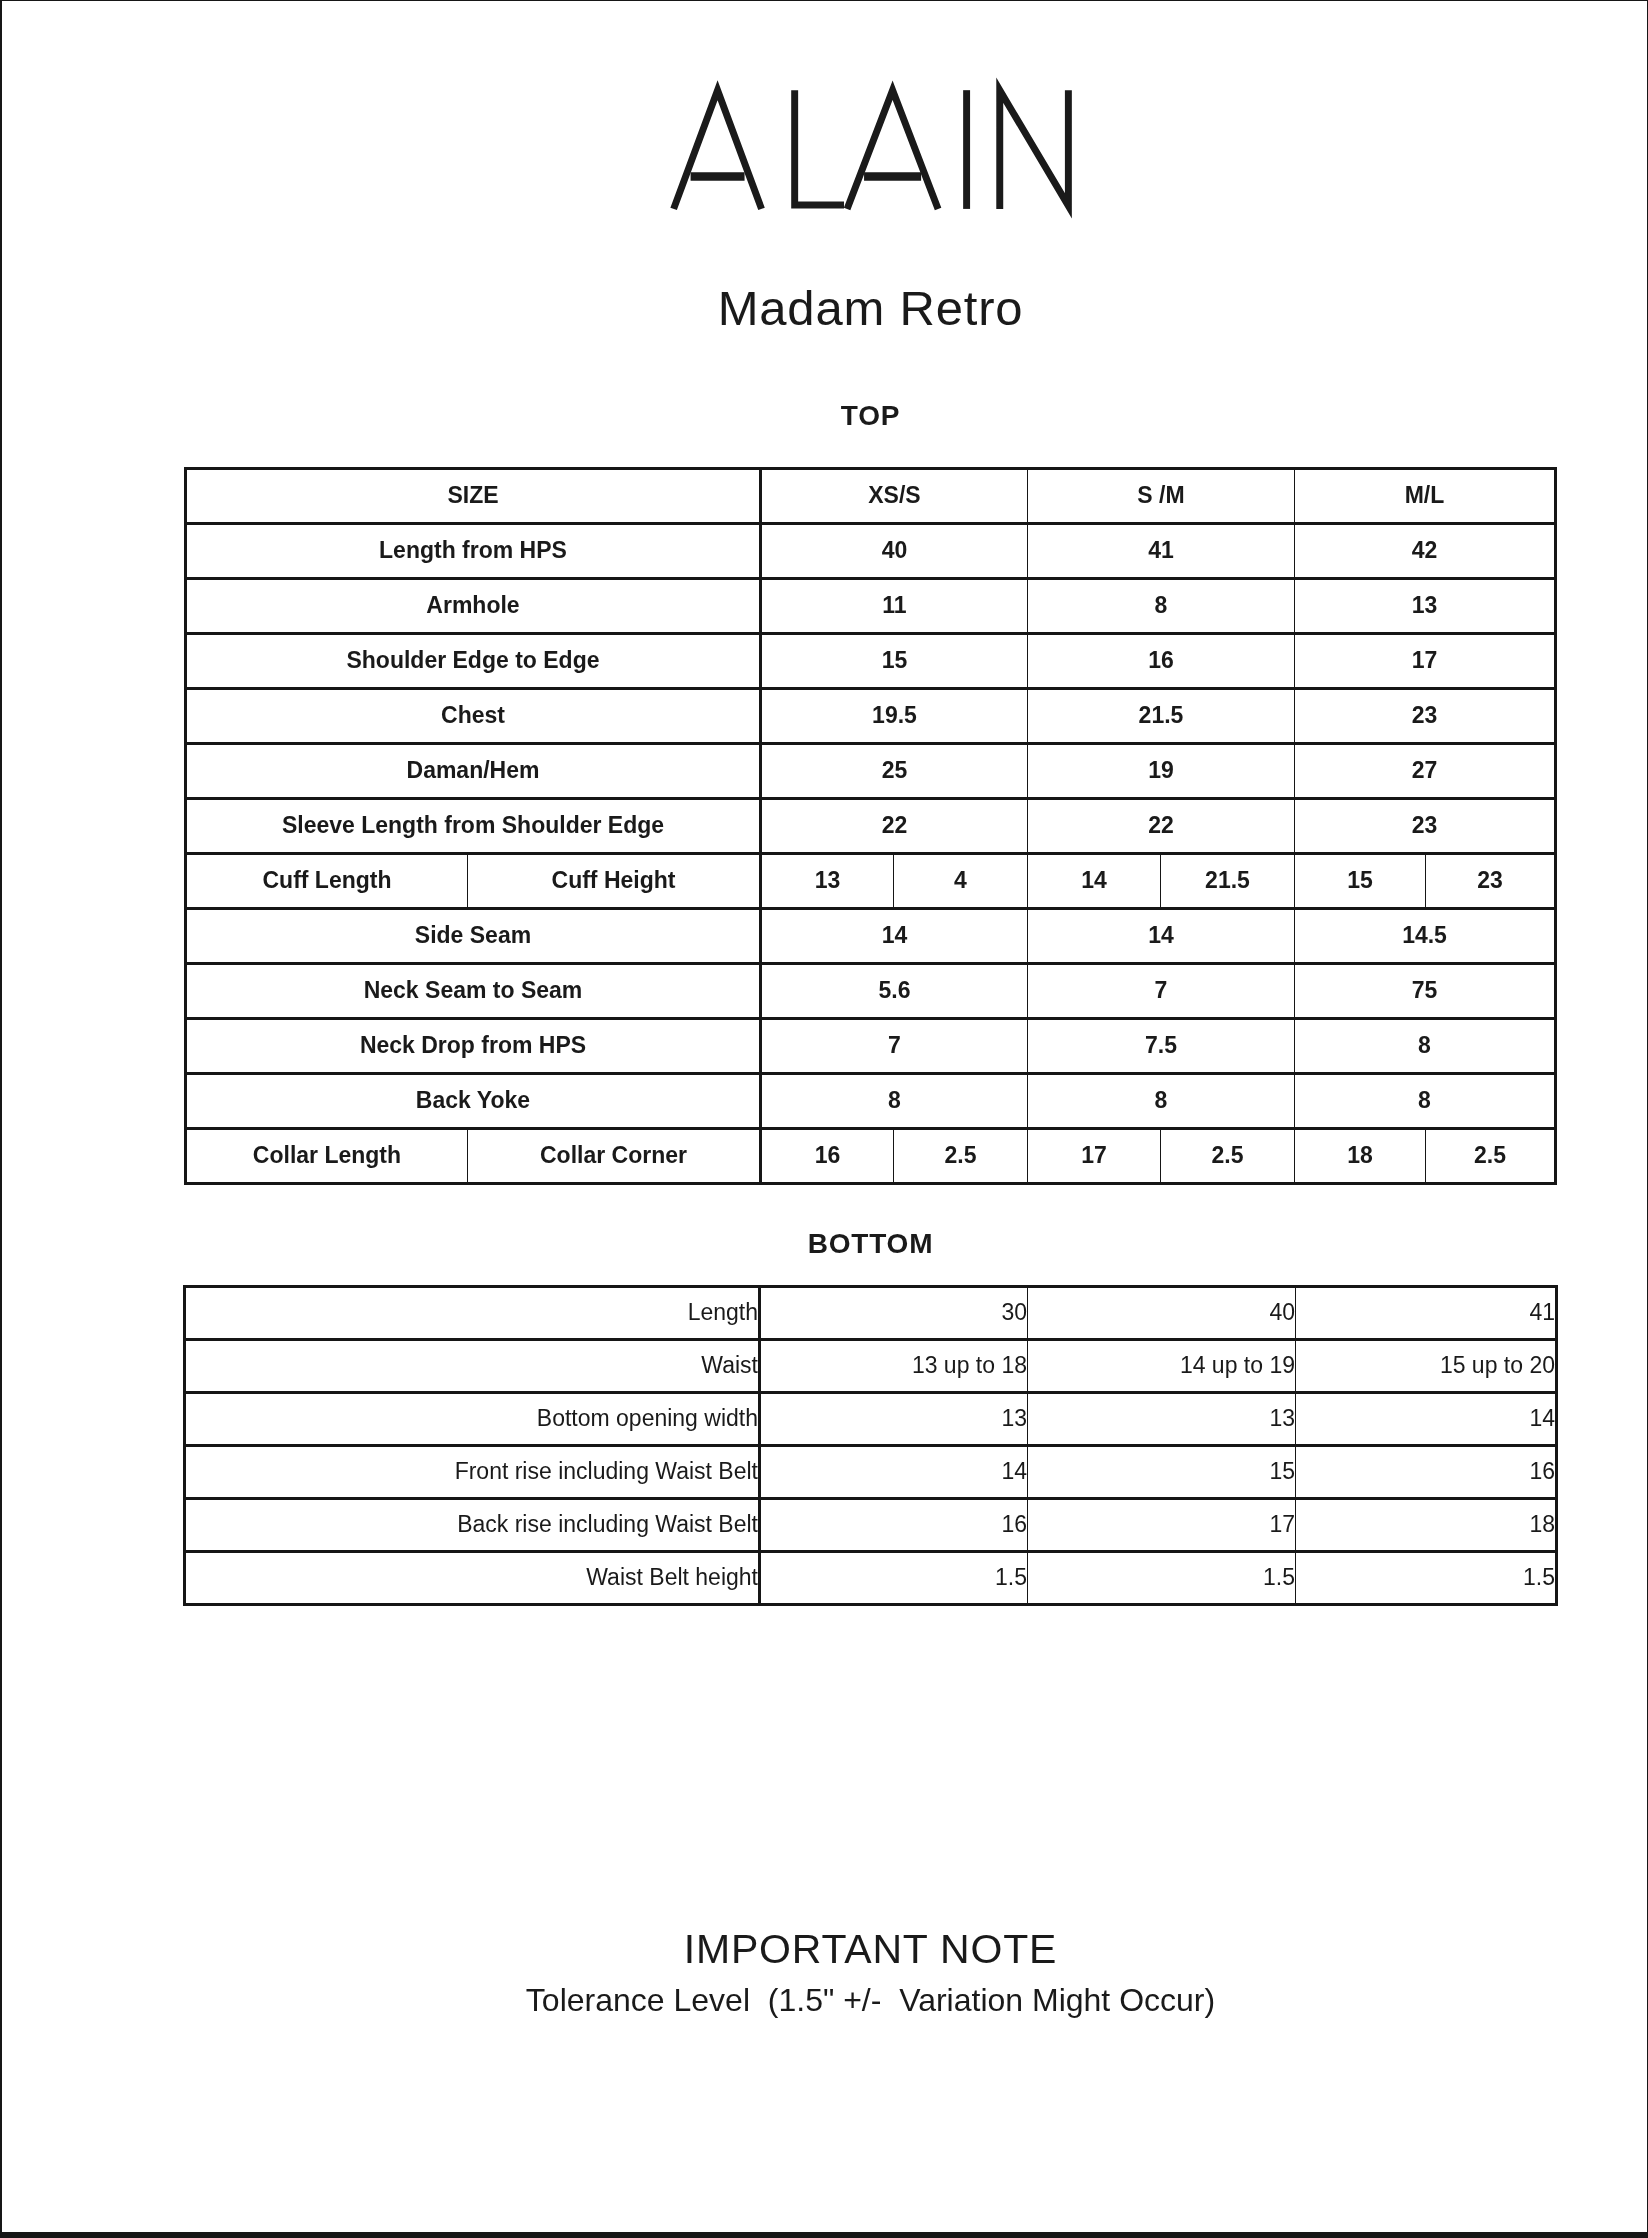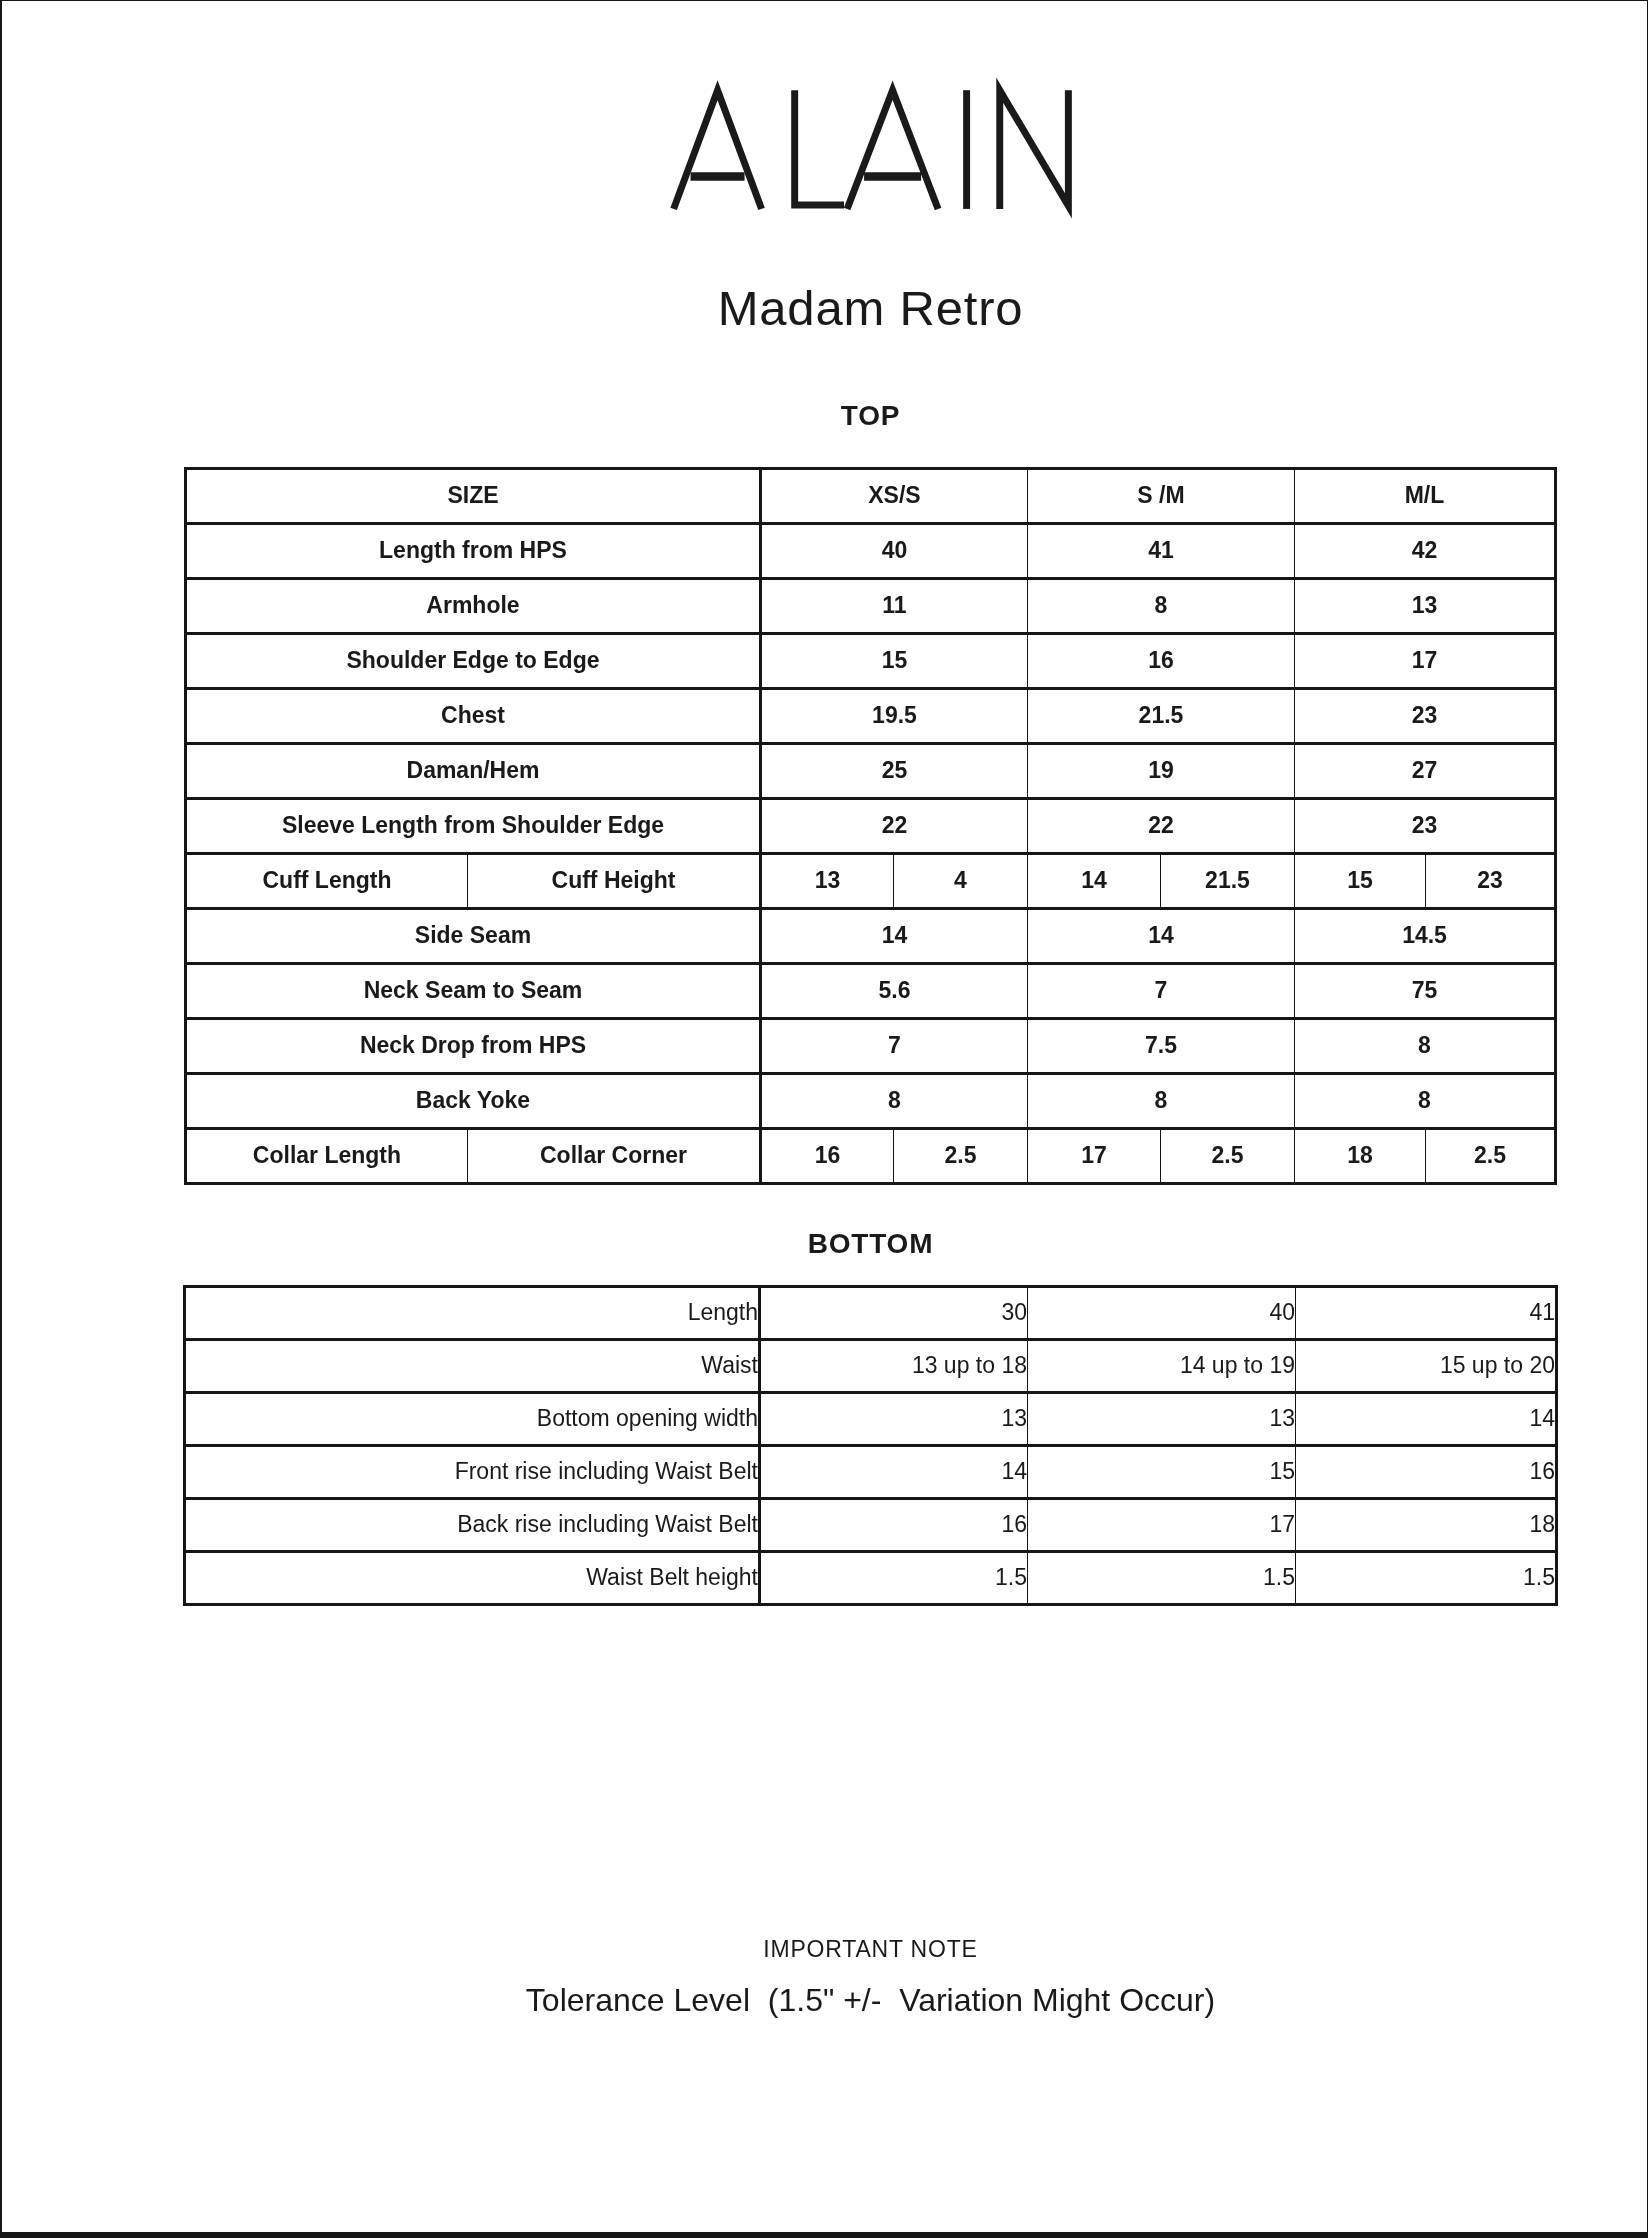--- a/index.html
+++ b/index.html
@@ -78,21 +78,21 @@
   }
   table.top-table td { height: 52px; font-weight: bold; }
   table.bottom-table td { height: 50px; text-align: right; }
   .b-strong { border-left: 3.1px solid #161616; }
   .b-thin { border-left: 1.5px solid #161616; }
   .tbl-top { margin-top: 35px; }
   .tbl-bottom { margin-top: 25px; }
 
   .note-heading {
     margin-top: 326px;
-    font-size: 23px;
+    font-size: 41px;
     line-height: 35px;
     letter-spacing: 0.8px;
   }
   .note-body {
     margin-top: 17px;
     font-size: 32px;
     line-height: 32px;
     white-space: pre-wrap;
   }
 </style>

